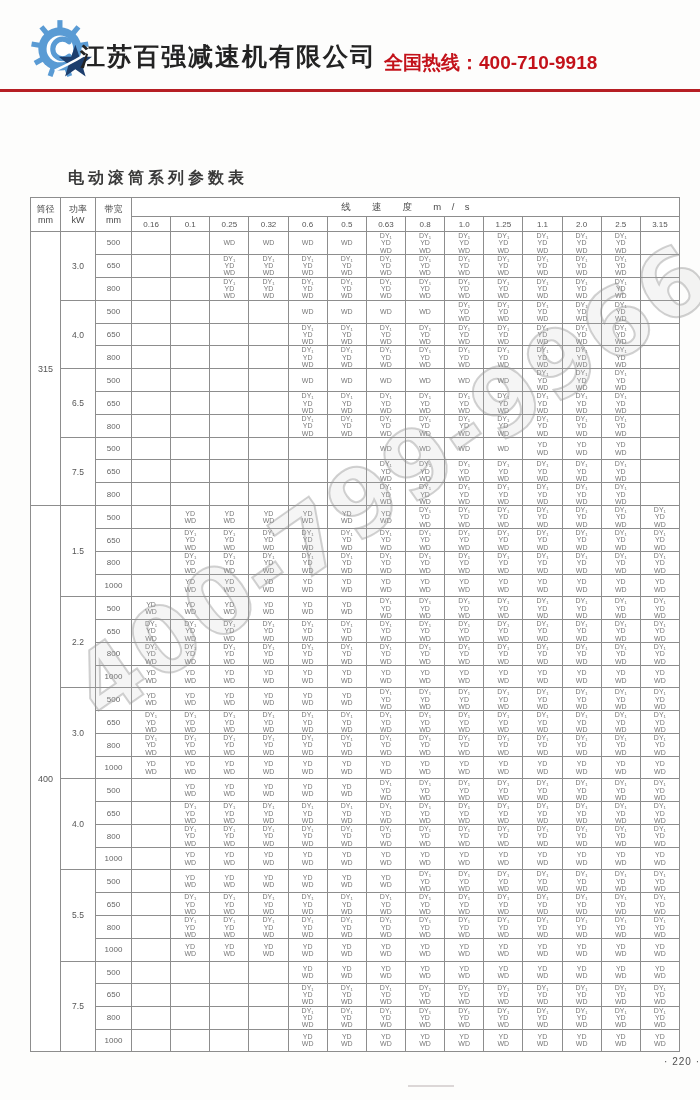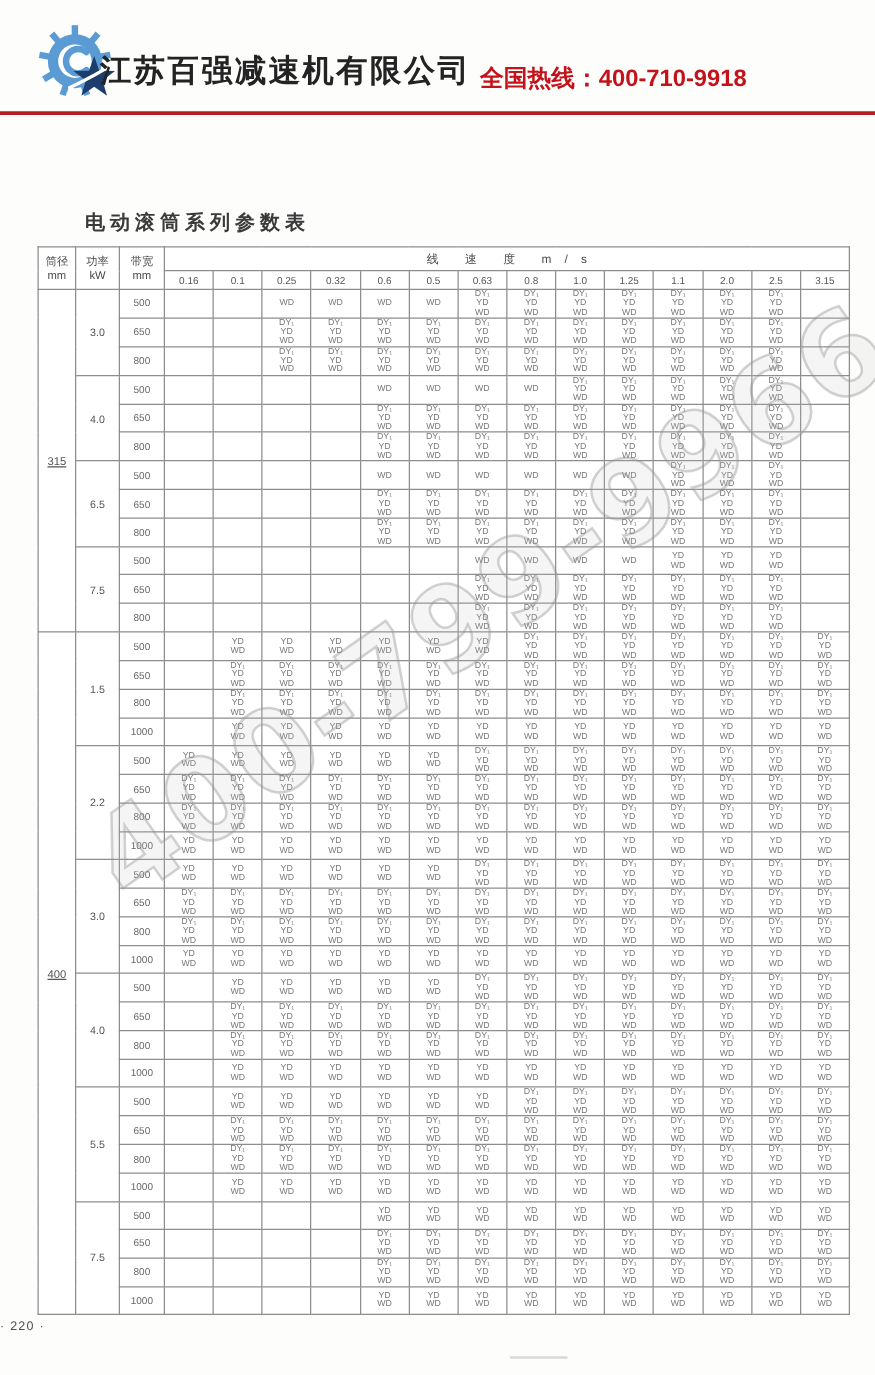--- a/index.html
+++ b/index.html
@@ -39,41 +39,41 @@
   }
   table.params th, table.params td {
     border:1px solid #8d8d8d; padding:0; text-align:center; vertical-align:middle;
   }
   thead tr.r1 { height:19px;padding-left:21px; }
   thead tr.r2 { height:15px; }
   th.chead { font-weight:normal; font-size:9px; line-height:11px; color:#4a4a4a; white-space:pre-line; }
   th.speedtitle { font-weight:normal; font-size:9.5px; color:#4a4a4a; white-space:pre; }
   th.tick { font-weight:normal; font-size:8px; color:#555; }
   tbody tr { height:22.4px; }
-  td.diam  { font-size:9px;   color:#555;text-decoration:underline; }
+  td.diam  { font-size:9px;   color:#555; }
   td.power { font-size:8.5px; color:#555; }
   td.width { font-size:8px;   color:#666; }
   td.cell  { font-size:7px; line-height:7.3px; color:#787878; white-space:pre-line; }
 
   
   .watermark {
     position:absolute; left:20px; top:440px; width:710px;
     text-align:center;
     font-family:"DejaVu Sans", sans-serif;
     font-size:92px; font-weight:bold; letter-spacing:3px;
     color:rgba(190,190,190,0.16);
     -webkit-text-stroke:2px rgba(148,148,148,0.42);
     transform:rotate(-35deg);
     pointer-events:none; white-space:nowrap;
   }
 
   
   .page-num {
     position:absolute; left:0; top:1056px; width:700px;
-    text-align:left; font-size:10px; color:#4f4f4f; letter-spacing:1px;
+    text-align:right; font-size:10px; color:#4f4f4f; letter-spacing:1px;
   }
   .bottom-mark { position:absolute; left:408px; top:1085px; width:46px; height:2px; background:#dcd7d7; }
 </style>
 </head>
 <body>
 
 <div class="page">
 
   <svg class="logo" viewBox="0 0 70 64" xmlns="http://www.w3.org/2000/svg">
     <g fill="#5a9bd4">

